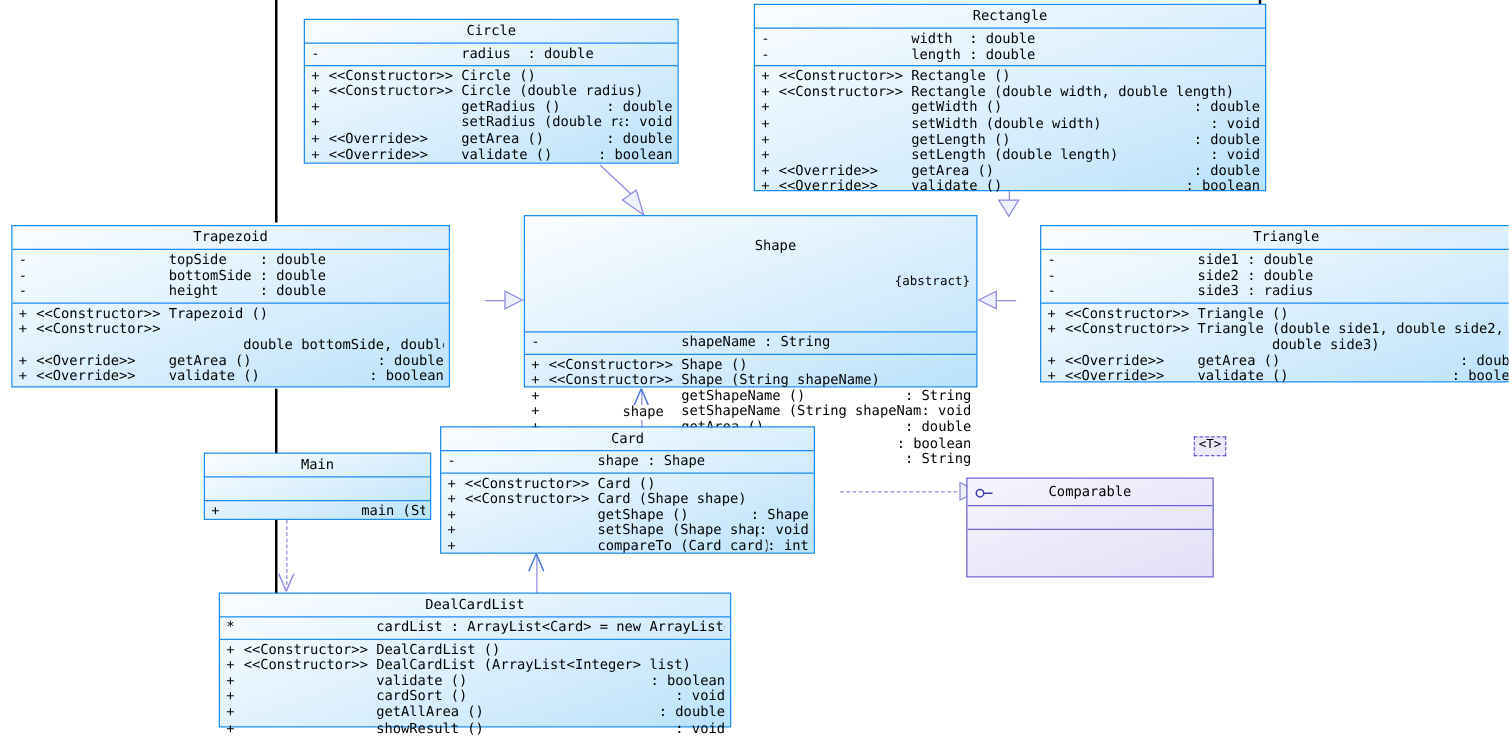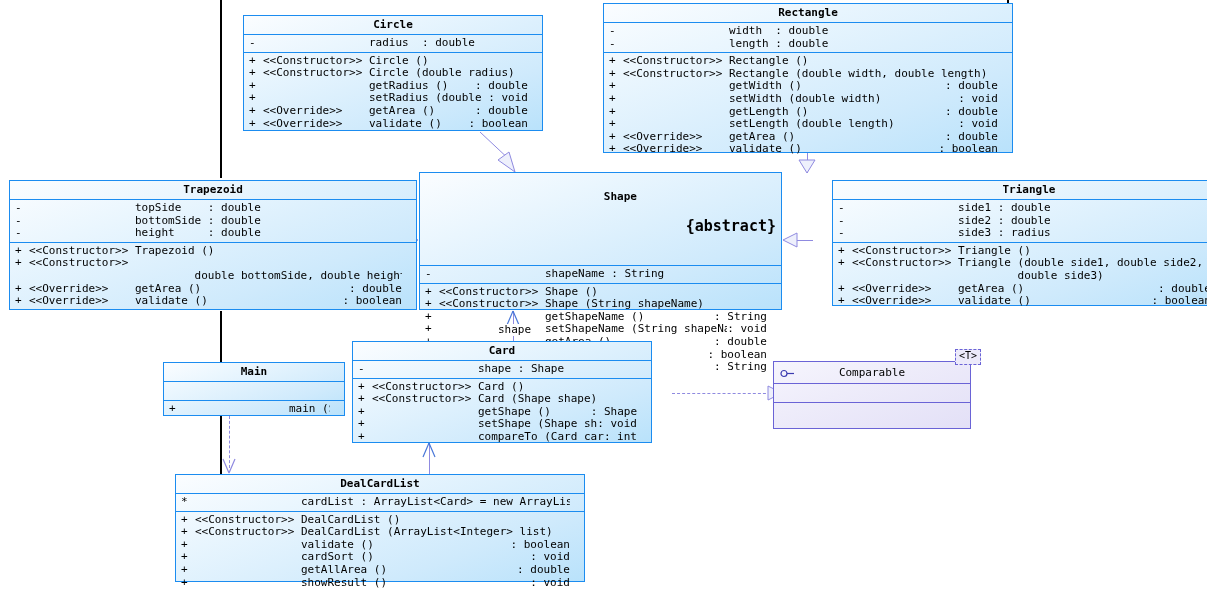--- a/index.html
+++ b/index.html
@@ -20,45 +20,44 @@
   }
   .uml .hdr{
     position:relative;
     text-align:center;
     border-bottom:1px solid #1b8cf0;
     font-size:11px;
     line-height:15px;
     padding:1px 0 2px 0;
     color:#000;
     white-space:pre;
-    font-weight:bold;
   }
   .uml .abstract{
     display:block;
     text-align:right;
     padding-right:5px;
-    font-size:15px;
+    font-size:10px;
     line-height:14px;
   }
   .uml .attrs{
     border-bottom:1px solid #1b8cf0;
     padding:2px 0 2px 0;
   }
   .uml .ops{padding:2px 0 2px 0;}
   .row{
     display:flex;
     font-size:11px;
     line-height:12.6px;
     white-space:pre;
     color:#000;
   }
   .row .vis{width:14px;padding-left:5px;flex:none;}
   .row .ster{flex:none;}
   .row .sig{flex:1 1 auto;overflow:hidden;}
-  .row .typ{flex:none;padding-right:14px;white-space:pre;}
+  .row .typ{flex:none;padding-right:4px;white-space:pre;}
   .empty-row{height:14px;}
 
   
   .iface{
     position:absolute;
     box-sizing:border-box;
     border:1px solid #6a63d6;
     background:linear-gradient(160deg,#f6f5fd 0%,#eeecfa 40%,#e3e0f7 100%);
     z-index:5;
   }
@@ -205,21 +204,21 @@
         <div class="row"><span class="vis">+</span><span class="ster">&lt;&lt;Constructor&gt;&gt; </span><span class="sig">Shape ()</span><span class="typ"></span></div>
         <div class="row"><span class="vis">+</span><span class="ster">&lt;&lt;Constructor&gt;&gt; </span><span class="sig">Shape (String shapeName)</span><span class="typ"></span></div>
         <div class="row"><span class="vis">+</span><span class="ster">                </span><span class="sig">getShapeName ()</span><span class="typ">: String</span></div>
         <div class="row"><span class="vis">+</span><span class="ster">                </span><span class="sig">setShapeName (String shapeName)</span><span class="typ">: void</span></div>
         <div class="row"><span class="vis">+</span><span class="ster">                </span><span class="sig">getArea ()</span><span class="typ">: double</span></div>
         <div class="row"><span class="vis">+</span><span class="ster">                </span><span class="sig">validate ()</span><span class="typ">: boolean</span></div>
         <div class="row"><span class="vis">+</span><span class="ster">                </span><span class="sig">toString ()</span><span class="typ">: String</span></div>
       </div>
   </div>
 
-  <div class="uml" style="left:9px;top:180px;width:408px;height:130px;">
+  <div class="uml" style="left:9px;top:180px;width:351px;height:130px;">
     <div class="hdr">Trapezoid</div>
     <div class="attrs">
         <div class="row"><span class="vis">-</span><span class="ster">                </span><span class="sig">topSide    : double</span><span class="typ"></span></div>
         <div class="row"><span class="vis">-</span><span class="ster">                </span><span class="sig">bottomSide : double</span><span class="typ"></span></div>
         <div class="row"><span class="vis">-</span><span class="ster">                </span><span class="sig">height     : double</span><span class="typ"></span></div>
       </div>
     <div class="ops">
         <div class="row"><span class="vis">+</span><span class="ster">&lt;&lt;Constructor&gt;&gt; </span><span class="sig">Trapezoid ()</span><span class="typ"></span></div>
         <div class="row"><span class="vis">+</span><span class="ster">&lt;&lt;Constructor&gt;&gt; </span><span class="typ"></span></div>
         <div class="row"><span class="vis"></span><span class="ster">                </span><span class="sig">         double bottomSide, double height)</span><span class="typ"></span></div>
@@ -276,21 +275,21 @@
     <div class="ops">
         <div class="row"><span class="vis">+</span><span class="ster">&lt;&lt;Constructor&gt;&gt; </span><span class="sig">DealCardList ()</span><span class="typ"></span></div>
         <div class="row"><span class="vis">+</span><span class="ster">&lt;&lt;Constructor&gt;&gt; </span><span class="sig">DealCardList (ArrayList&lt;Integer&gt; list)</span><span class="typ"></span></div>
         <div class="row"><span class="vis">+</span><span class="ster">                </span><span class="sig">validate ()</span><span class="typ">: boolean</span></div>
         <div class="row"><span class="vis">+</span><span class="ster">                </span><span class="sig">cardSort ()</span><span class="typ">: void</span></div>
         <div class="row"><span class="vis">+</span><span class="ster">                </span><span class="sig">getAllArea ()</span><span class="typ">: double</span></div>
         <div class="row"><span class="vis">+</span><span class="ster">                </span><span class="sig">showResult ()</span><span class="typ">: void</span></div>
       </div>
   </div>
 
-  <div class="iface" style="left:773px;top:361px;width:198px;height:68px;">
+  <div class="iface" style="left:773px;top:382px;width:198px;height:80px;">
     <svg class="lolli" viewBox="0 0 16 9">
       <circle cx="4" cy="4.5" r="3" fill="none" stroke="#3b3bb0" stroke-width="1.2"></circle>
       <line x1="7" y1="4.5" x2="14" y2="4.5" stroke="#3b3bb0" stroke-width="1.2"></line>
     </svg>
     <div class="ihdr">Comparable</div>
     <div class="imid"></div>
     <div class="ibody"></div>
   </div>
 
   <div class="tparam" style="left:955px;top:349px;width:26px;height:16px;">&lt;T&gt;</div>

